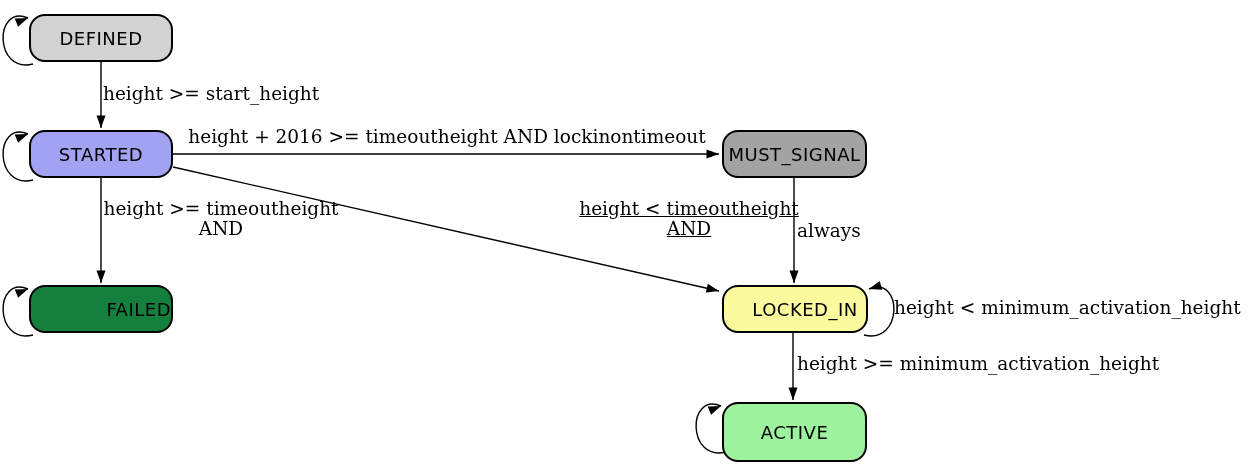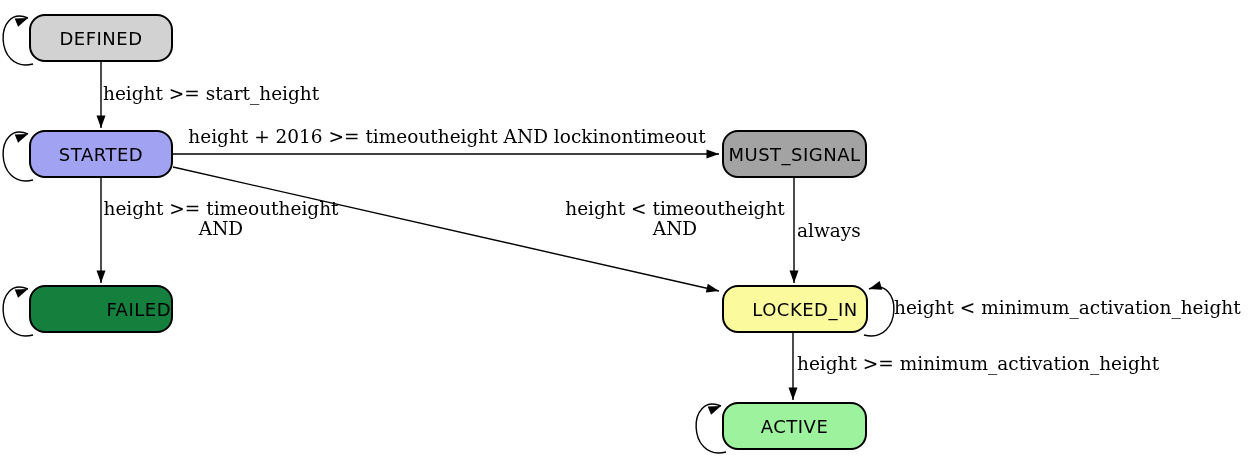--- a/index.html
+++ b/index.html
@@ -32,37 +32,37 @@
     font-size: 18px;
     letter-spacing: 0.5px;
     color: #000000;
     font-family: "DejaVu Sans", "Liberation Sans", sans-serif;
   }
   .node-defined     { left: 29px;  top: 14px;  width: 144px; height: 48px; }
   .node-started     { left: 29px;  top: 130px; width: 144px; height: 48px; }
   .node-must-signal { left: 722px; top: 130px; width: 145px; height: 48px; }
   .node-failed      { left: 29px;  top: 285px; width: 144px; height: 48px; }
   .node-locked-in   { left: 722px; top: 285px; width: 146px; height: 48px; }
-  .node-active      { left: 722px; top: 402px; width: 145px; height: 48px; }
+  .node-active      { left: 722px; top: 402px; width: 145px; height: 60px; }
   .elabel {
     position: absolute;
     font-family: "DejaVu Serif", "Liberation Serif", serif;
     font-size: 18.5px;
     line-height: 20px;
     color: #000000;
     white-space: nowrap;
   }
   .elabel.center {
     transform: translateX(-50%);
     text-align: center;
   }
   .lbl-defined-started   { left: 103px; top: 84px; }
   .lbl-started-mustsig   { left: 447px; top: 127px; }
   .lbl-started-failed    { left: 221px; top: 199px; }
-  .lbl-started-lockedin  { left: 675px; top: 199px; }
+  .lbl-started-lockedin  { left: 689px; top: 199px; text-decoration: underline; }
   .lbl-mustsig-lockedin  { left: 797px; top: 221px; }
   .lbl-lockedin-self     { left: 894px; top: 298px; }
   .lbl-lockedin-active   { left: 797px; top: 354px; }
 </style>
 </head>
 <body>
 
 <div class="canvas">
 
   <svg class="edge-layer" viewBox="0 0 1249 464" xmlns="http://www.w3.org/2000/svg">

